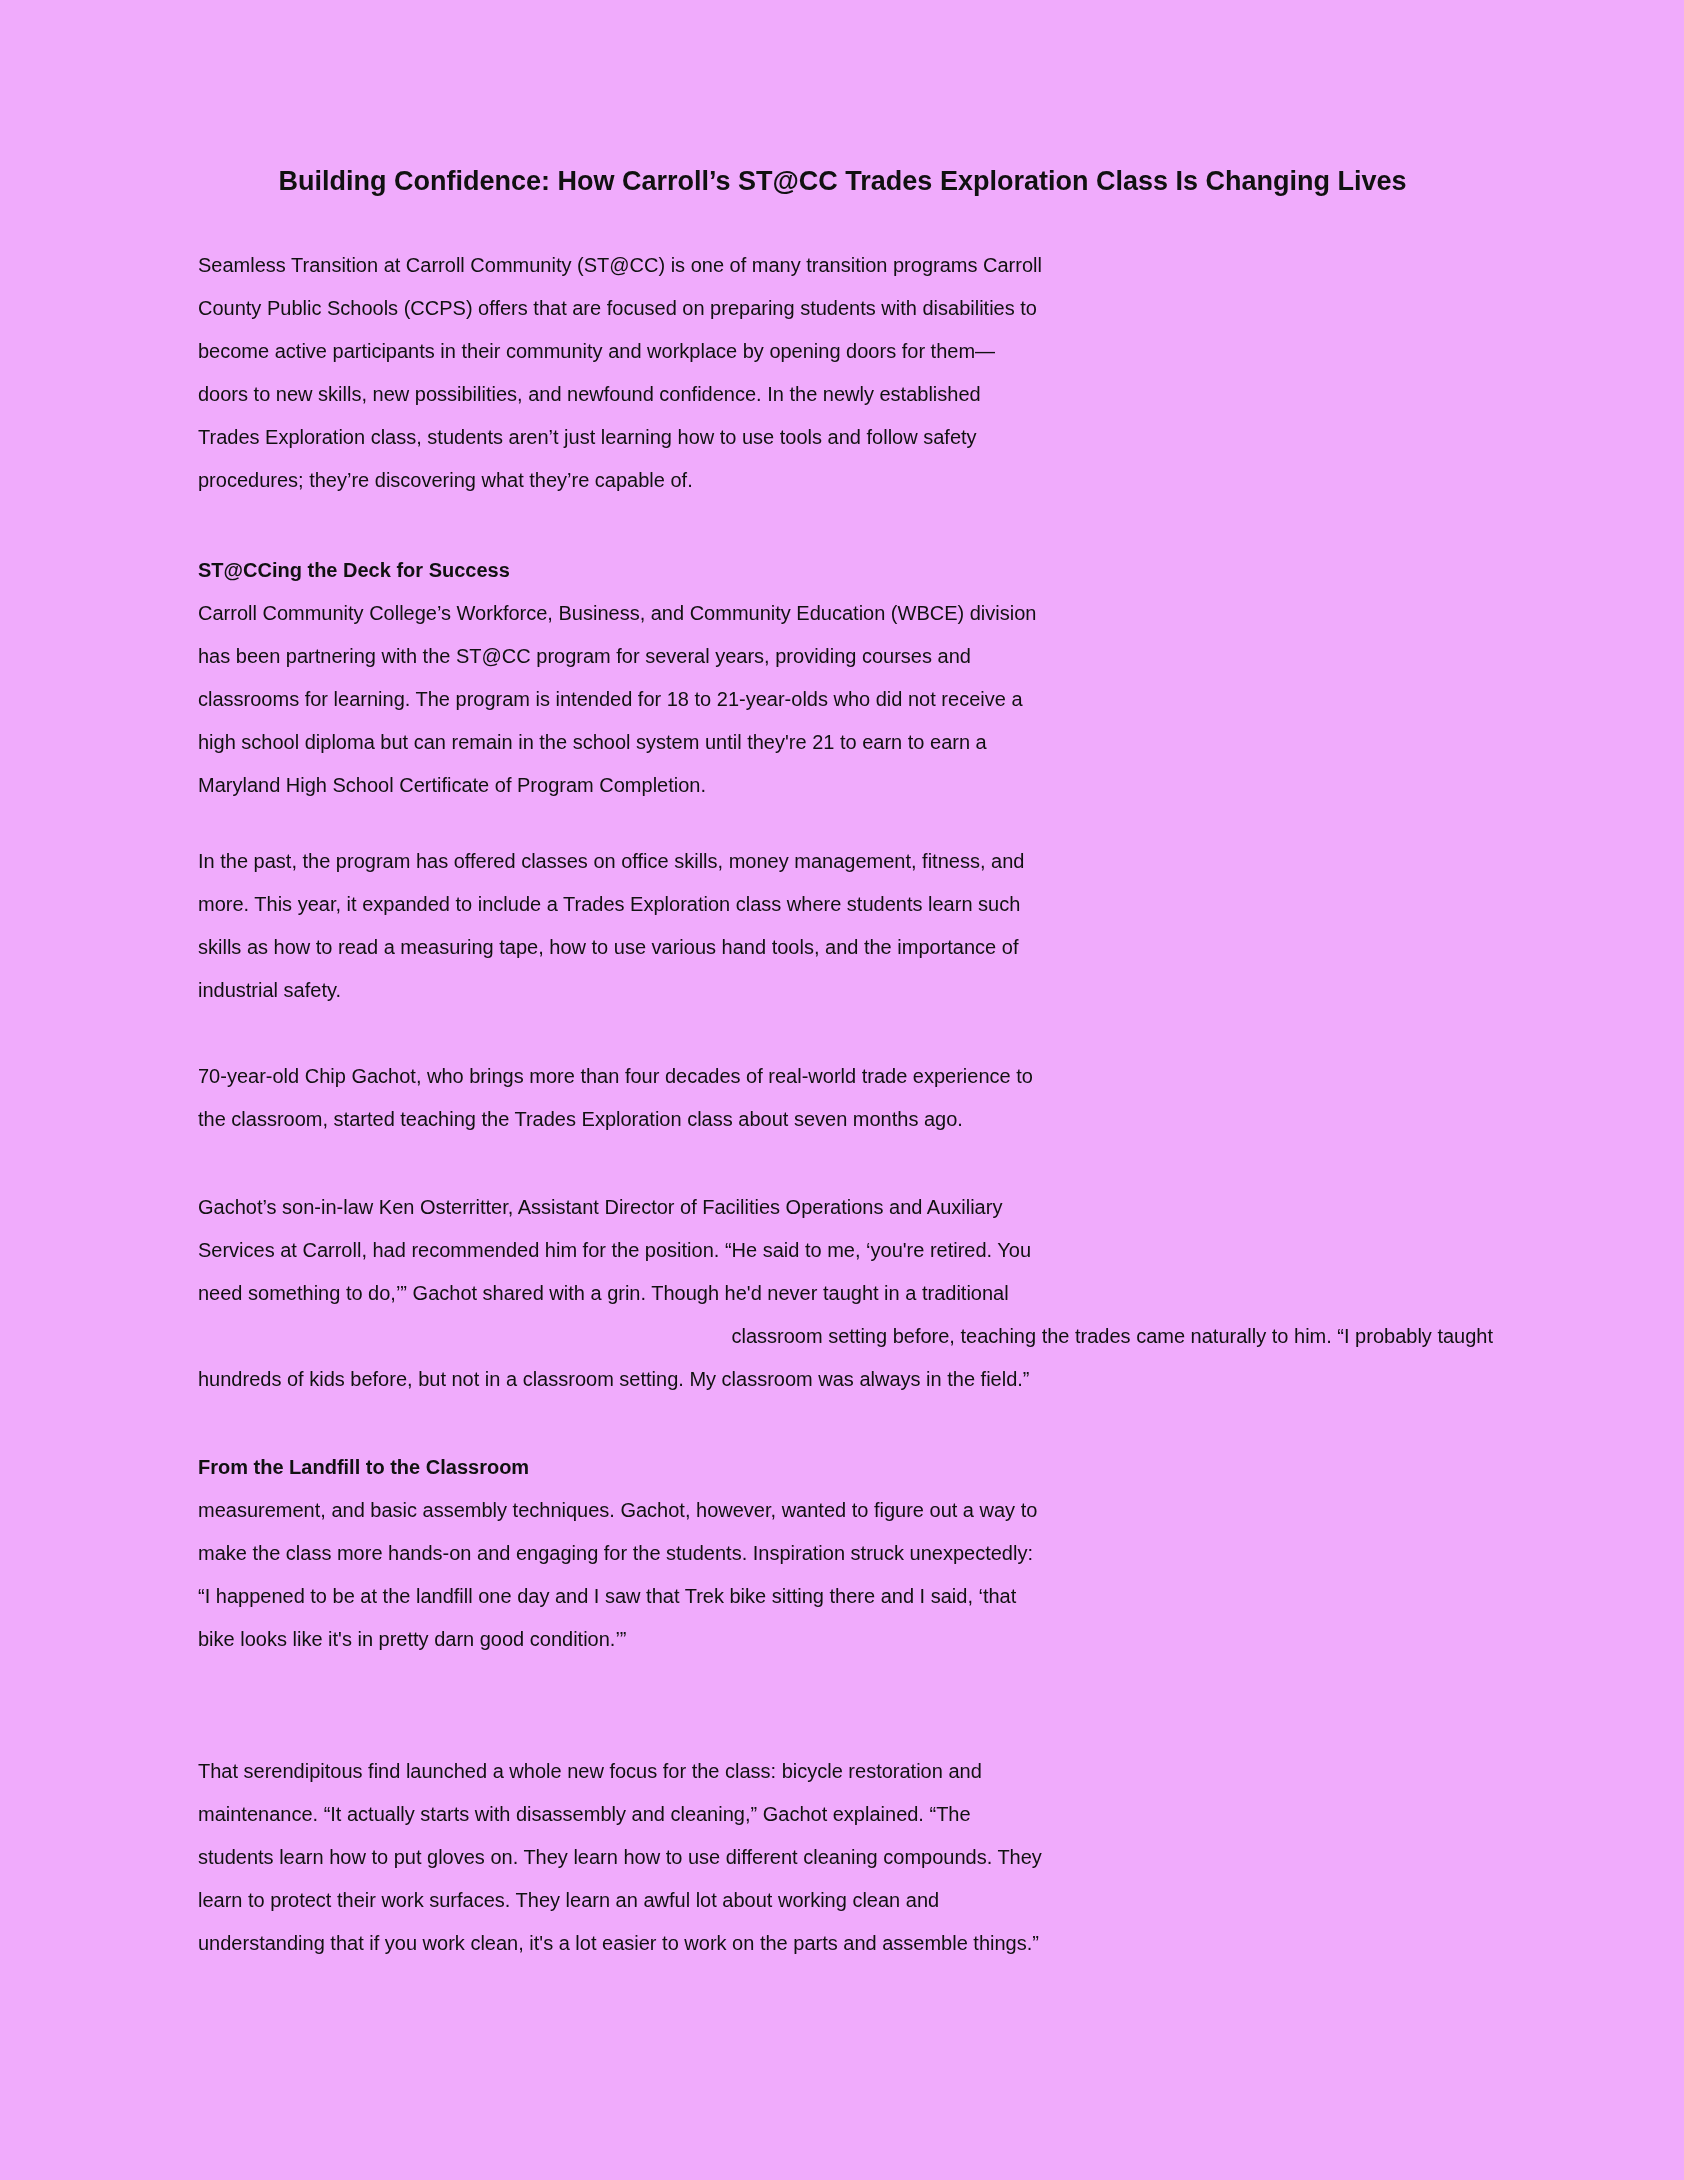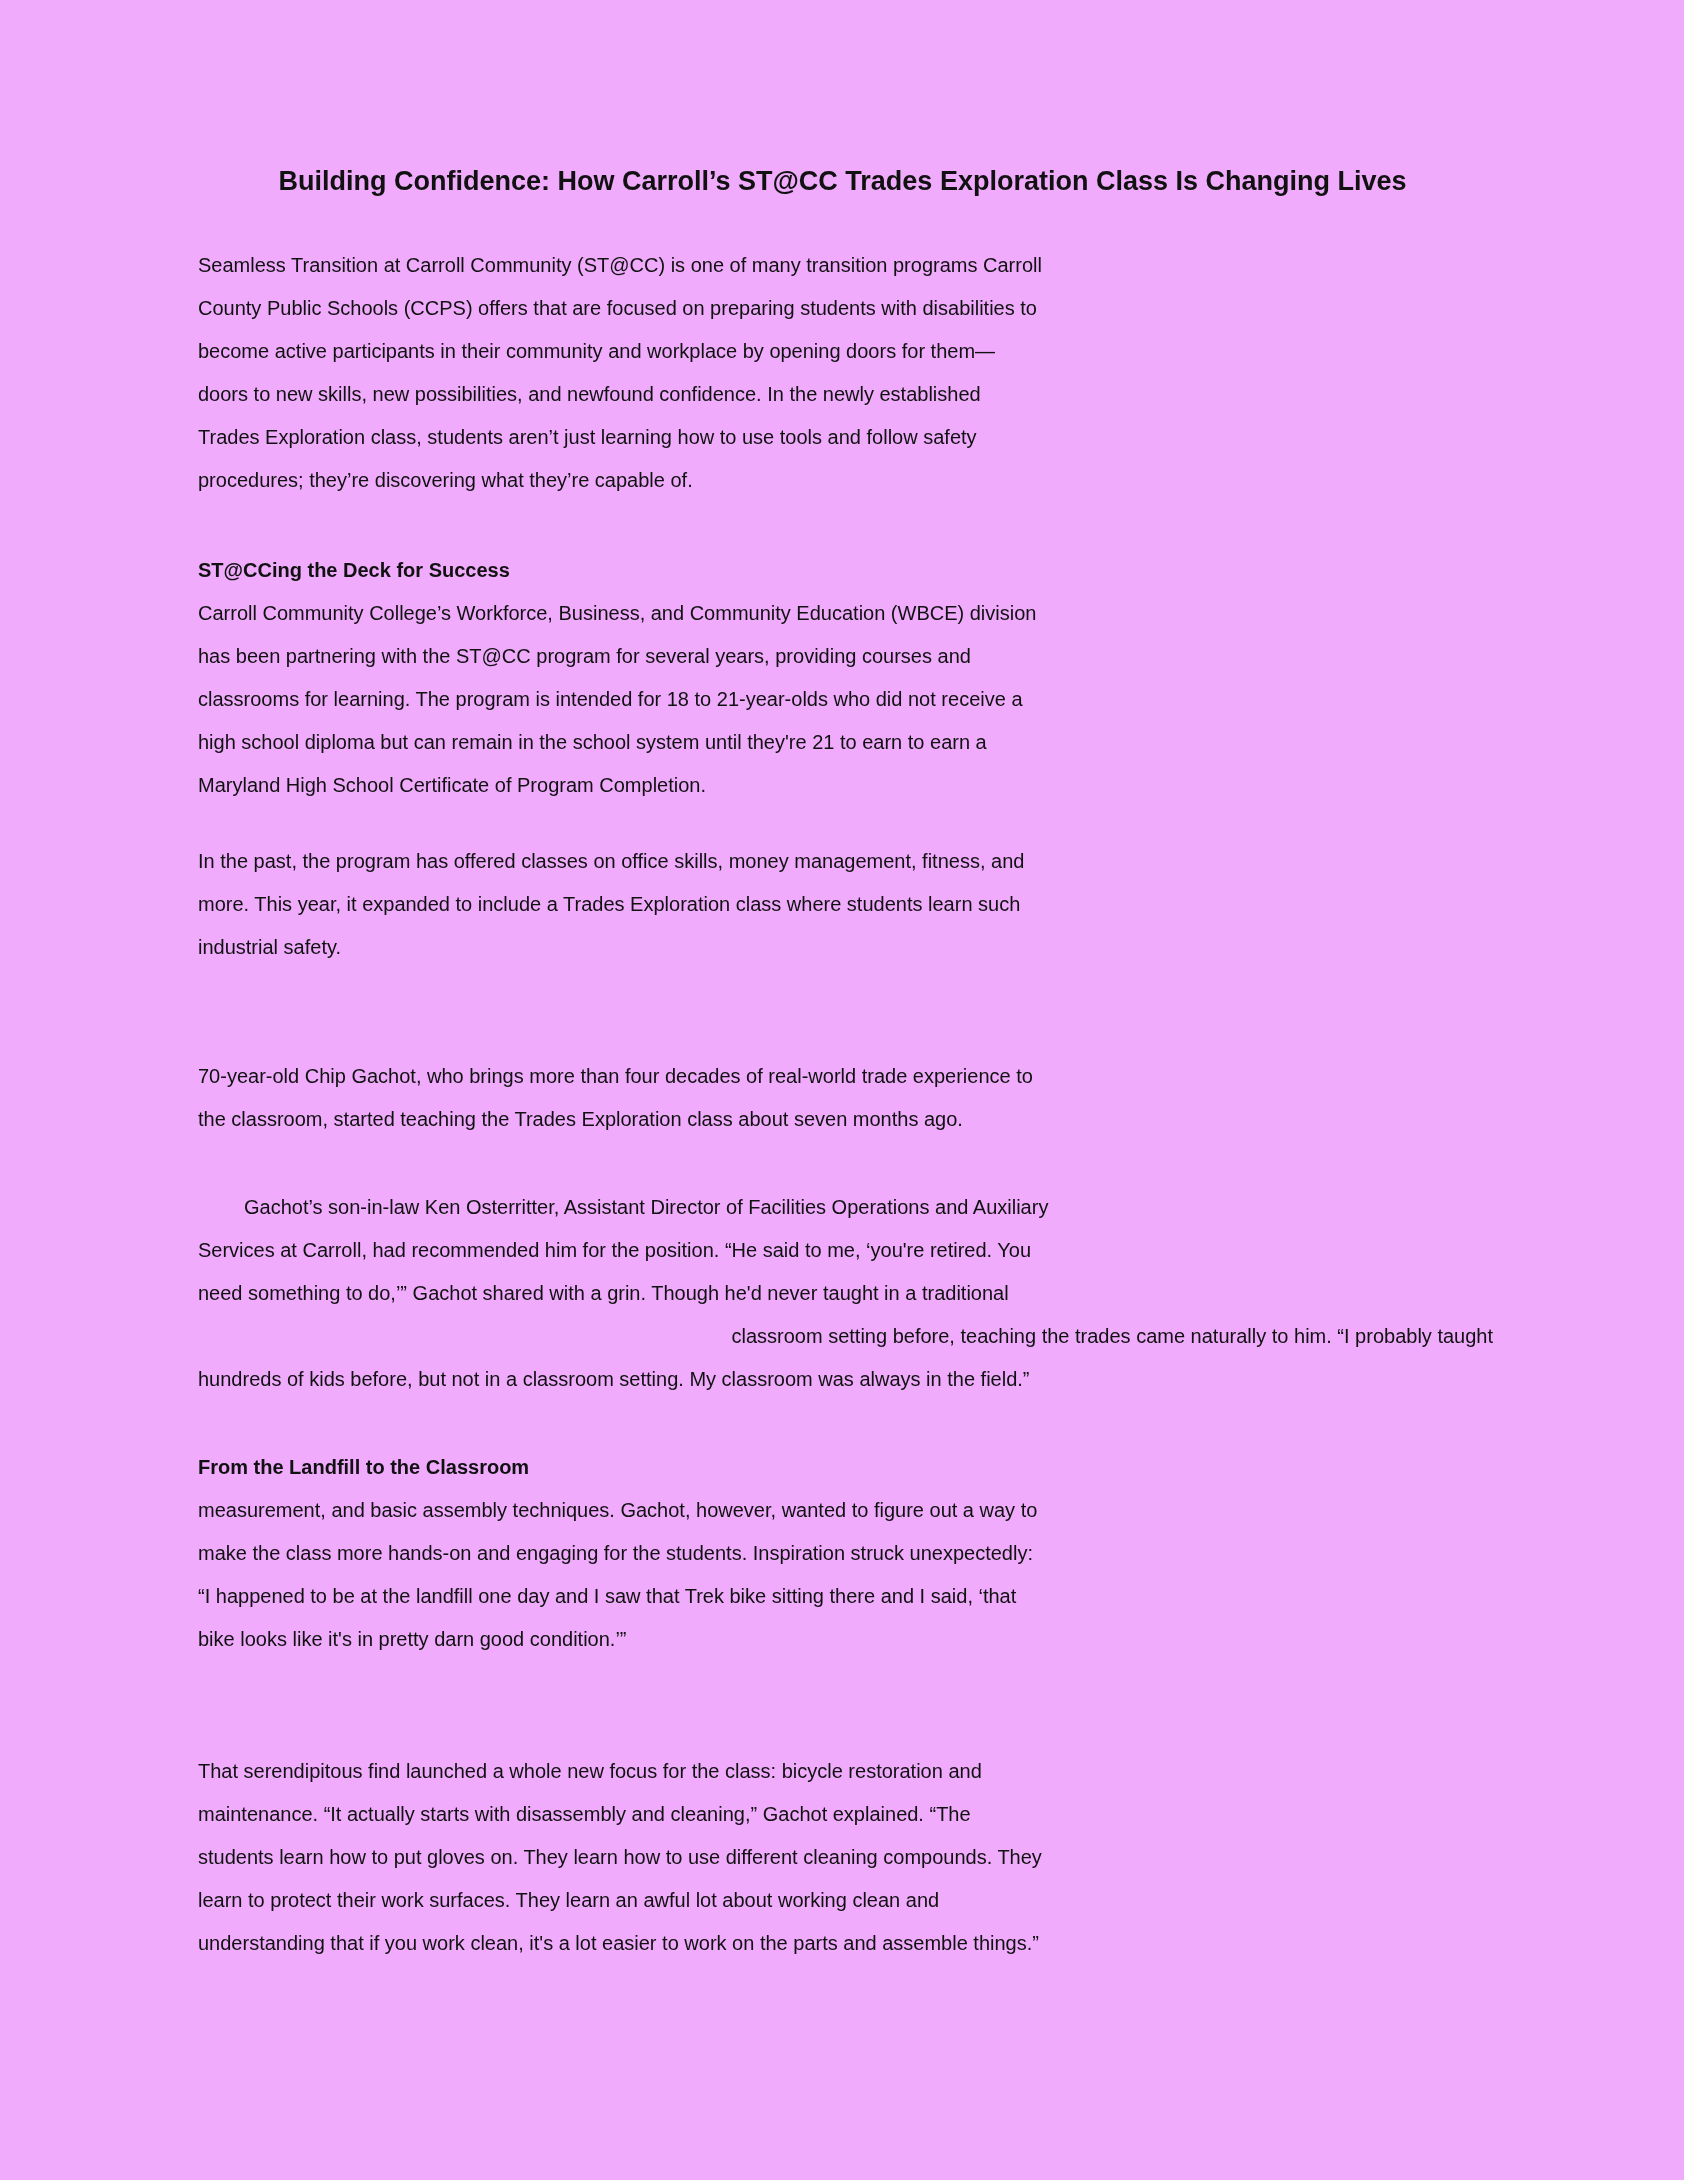--- a/index.html
+++ b/index.html
@@ -33,30 +33,31 @@
     <span class="line" style="display: block;">Carroll Community College’s Workforce, Business, and Community Education (WBCE) division</span>
     <span class="line" style="display: block;">has been partnering with the ST@CC program for several years, providing courses and</span>
     <span class="line" style="display: block;">classrooms for learning. The program is intended for 18 to 21-year-olds who did not receive a</span>
     <span class="line" style="display: block;">high school diploma but can remain in the school system until they're 21 to earn to earn a</span>
     <span class="line" style="display: block;">Maryland High School Certificate of Program Completion.</span>
   </div>
 
   <div class="block" style="top:840px;">
     <span class="line" style="display: block;">In the past, the program has offered classes on office skills, money management, fitness, and</span>
     <span class="line" style="display: block;">more. This year, it expanded to include a Trades Exploration class where students learn such</span>
+    <span class="line" style="display: block;">skills as how to read a measuring tape, how to use various hand tools, and the importance of</span>
     <span class="line" style="display: block;">industrial safety.</span>
   </div>
 
   <div class="block" style="top:1055px;">
     <span class="line" style="display: block;">70-year-old Chip Gachot, who brings more than four decades of real-world trade experience to</span>
     <span class="line" style="display: block;">the classroom, started teaching the Trades Exploration class about seven months ago.</span>
   </div>
 
   <div class="block" style="top:1186px;">
-    <span class="line" style="display: block; margin-left: 46px;">Gachot’s son-in-law Ken Osterritter, Assistant Director of Facilities Operations and Auxiliary</span>
+    <span class="line" style="display: block;">Gachot’s son-in-law Ken Osterritter, Assistant Director of Facilities Operations and Auxiliary</span>
     <span class="line" style="display: block;">Services at Carroll, had recommended him for the position. “He said to me, ‘you're retired. You</span>
     <span class="line" style="display: block;">need something to do,’” Gachot shared with a grin. Though he'd never taught in a traditional</span>
     <span class="line" style="display: block; text-align: right;">classroom setting before, teaching the trades came naturally to him. “I probably taught</span>
     <span class="line" style="display: block;">hundreds of kids before, but not in a classroom setting. My classroom was always in the field.”</span>
   </div>
 
   <div class="block" style="top:1446px;">
     <span class="line heading" style="display: block;">From the Landfill to the Classroom</span>
     <span class="line" style="display: block;">measurement, and basic assembly techniques. Gachot, however, wanted to figure out a way to</span>
     <span class="line" style="display: block;">make the class more hands-on and engaging for the students. Inspiration struck unexpectedly:</span>

